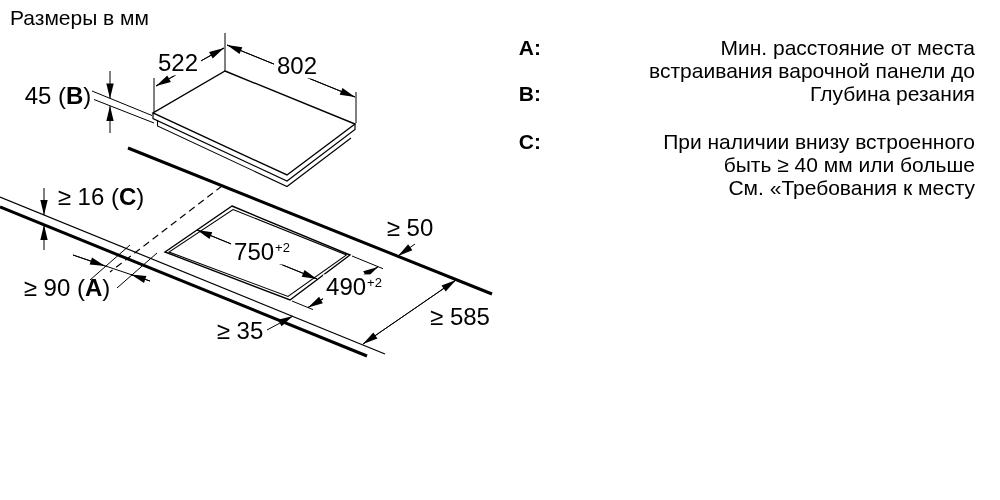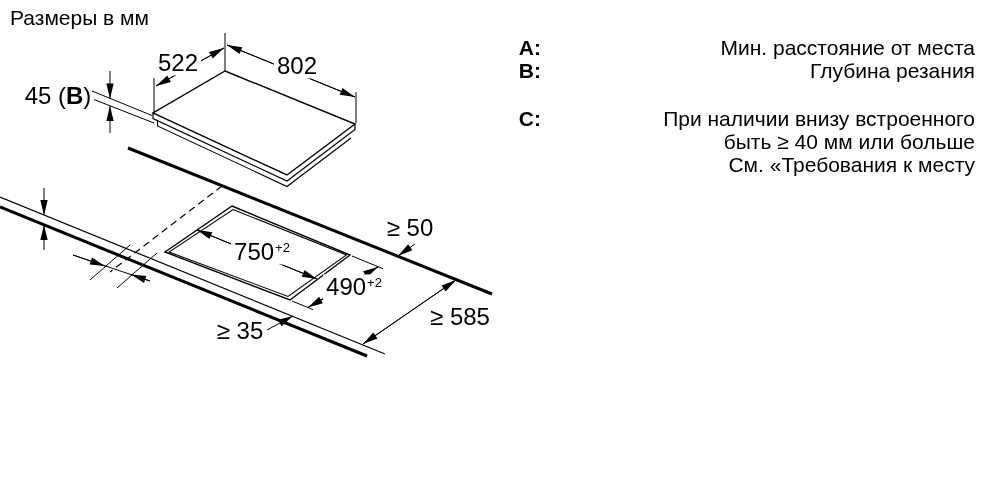--- a/index.html
+++ b/index.html
@@ -103,21 +103,27 @@
   </div>
 
   <div class="dim bg" style="left:297px;top:66px;">
     <span>802</span>
   </div>
 
   <div class="dim" style="left:58px;top:96px;">
     <span>45 (</span><b>B</b><span>)</span>
   </div>
 
+  <div class="dim" style="left:101px;top:197px;">
+    <span>≥ 16 (</span><b>C</b><span>)</span>
+  </div>
 
+  <div class="dim" style="left:67px;top:288px;">
+    <span>≥ 90 (</span><b>A</b><span>)</span>
+  </div>
 
   <div class="dim bg" style="left:262px;top:252px;">
     <span>750</span><sup class="tol">+2</sup>
   </div>
 
   <div class="dim bg" style="left:354px;top:287px;">
     <span>490</span><sup class="tol">+2</sup>
   </div>
 
   <div class="dim" style="left:410px;top:228px;">
@@ -130,20 +136,21 @@
 
   <div class="dim" style="left:240px;top:331px;">
     <span>≥ 35</span>
   </div>
 
   <div class="legend">
     <div class="legend-row">
       <span class="legend-key">A:</span>
       <span class="legend-text">
         <span class="lline">Мин. расстояние от места</span>
+        <span class="lline">встраивания варочной панели до</span>
       </span>
     </div>
     <div class="legend-row">
       <span class="legend-key">B:</span>
       <span class="legend-text">
         <span class="lline">Глубина резания</span>
       </span>
     </div>
     <div class="legend-row gap">
       <span class="legend-key">C:</span>

